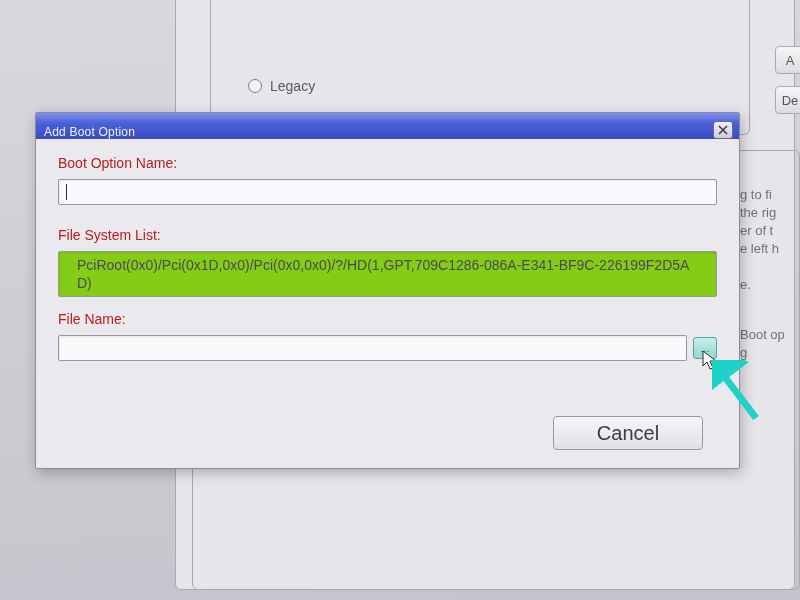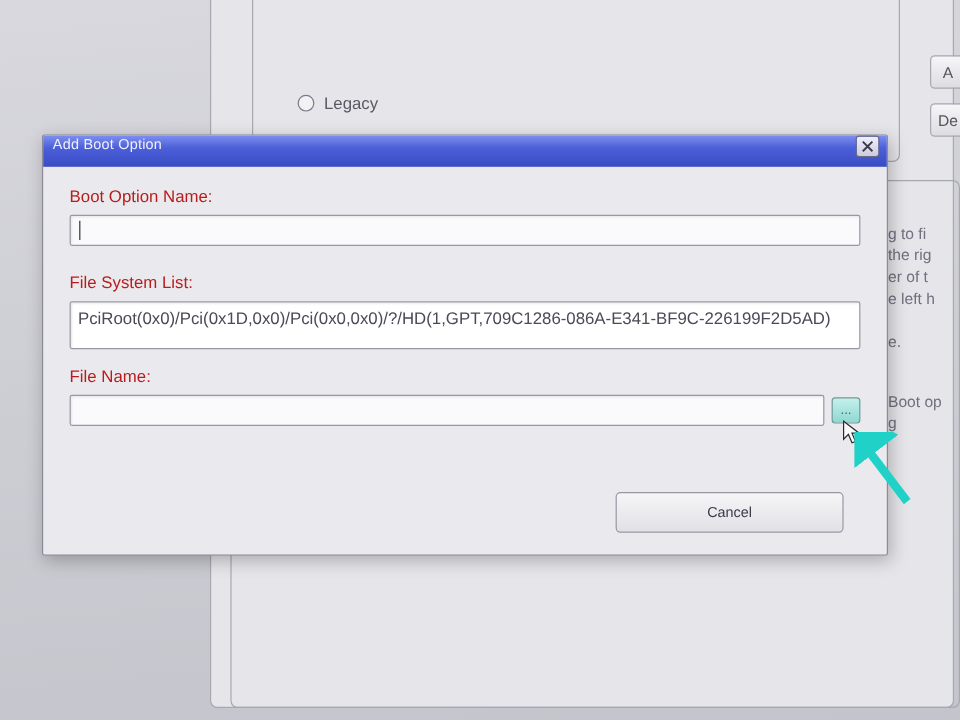--- a/index.html
+++ b/index.html
@@ -97,21 +97,21 @@
       width: 705px;
       background: #eaeaee;
       border: 1px solid #8a8a98;
       box-shadow: 2px 4px 14px rgba(0,0,0,0.25);
       border-radius: 2px;
     }
     .titlebar {
       height: 26px;
       background: linear-gradient(#7d8ff0, #4b5fd8 40%, #3a4cc4);
       display: flex;
-      align-items: flex-start;
+      align-items: flex-end;
       justify-content: space-between;
       padding: 0 6px 0 8px;
       color: #f0effa;
       font-size: 12px;
       font-weight: 500;
       letter-spacing: 0.2px;
     }
     .close-btn {
       width: 20px; height: 18px;
       background: linear-gradient(#eef, #ccd);
@@ -139,23 +139,23 @@
       background: #fafafc;
       border-radius: 2px;
       padding: 2px 6px;
       font-size: 13px;
       color: #333;
       box-shadow: inset 1px 1px 2px rgba(0,0,0,0.08);
     }
     .fs-list-box {
       width: 100%;
       border: 1px solid #9898a4;
-      background: #ffffff;
+      background: #84cc16;
       border-radius: 2px;
-      padding: 4px 6px;
+      padding: 4px 18px;
       font-size: 14px;
       color: #4a4a58;
       line-height: 18px;
       box-shadow: inset 1px 1px 2px rgba(0,0,0,0.10);
       word-break: break-all;
       min-height: 40px;
     }
     .file-name-row {
       display: flex;
       align-items: center;
@@ -174,26 +174,26 @@
       position: relative;
     }
     .button-row {
       display: flex;
       justify-content: flex-end;
       gap: 28px;
       margin-top: 55px;
       padding-right: 14px;
     }
     .dlg-button {
-      width: 190px;
+      width: 150px;
       height: 34px;
       background: linear-gradient(#f6f6f8, #e0e0e6);
       border: 1px solid #9898a4;
       border-radius: 4px;
-      font-size: 12px;
+      font-size: 20px;
       color: #3a3a48;
       cursor: pointer;
       display: flex; align-items: center; justify-content: center;
     }
 
     .cursor-annotation {
       position: absolute;
       left: 702px;
       top: 350px;
       pointer-events: none;

